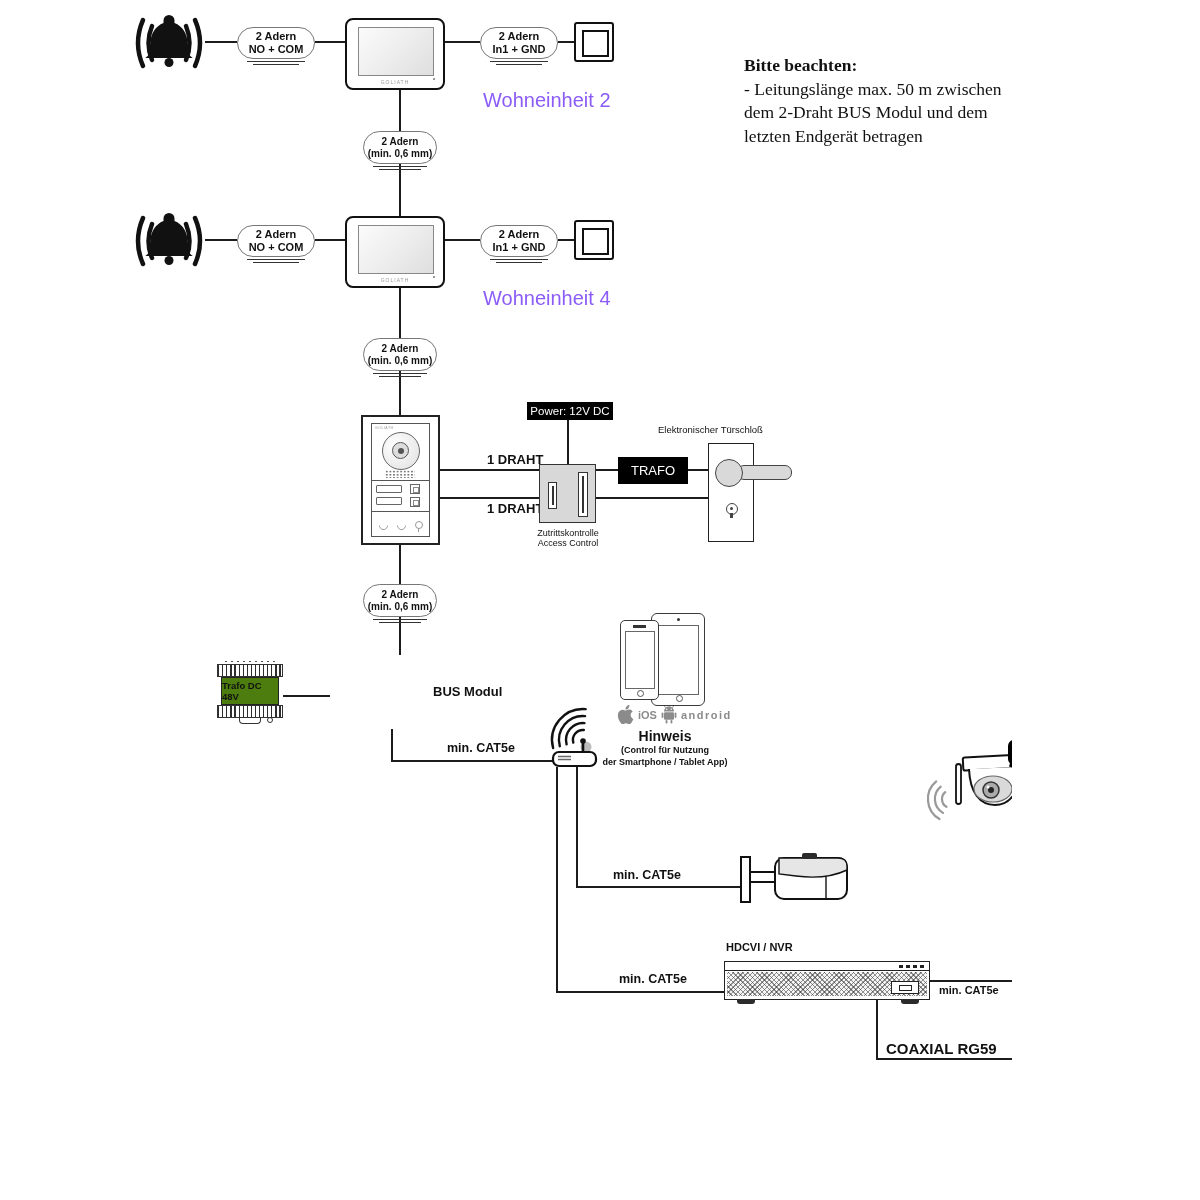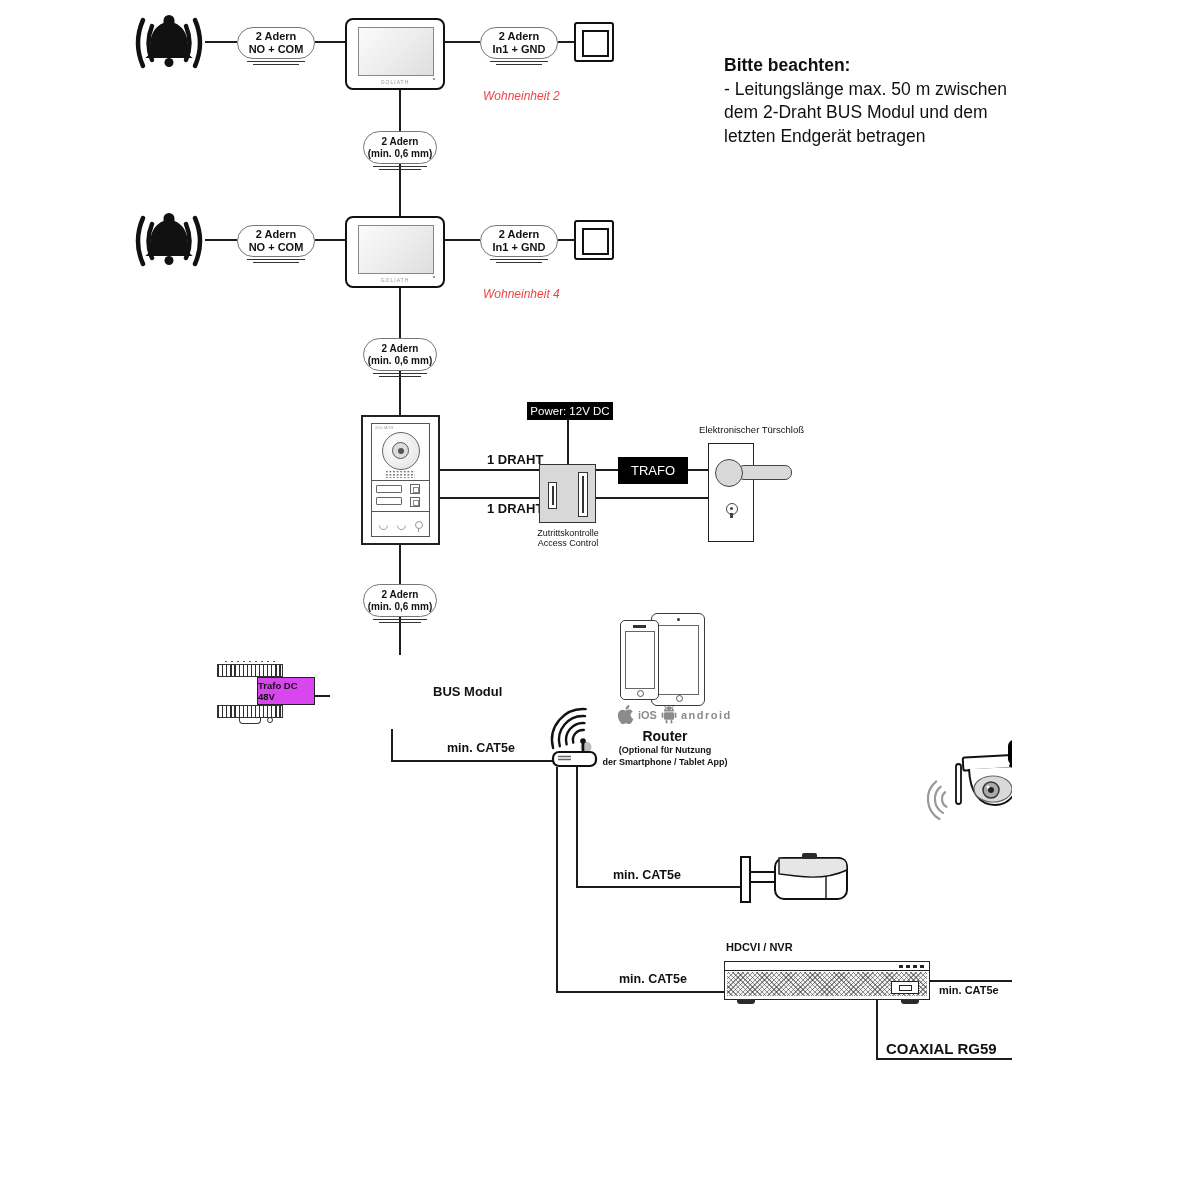--- a/index.html
+++ b/index.html
@@ -18,21 +18,21 @@
   
   .monitor{position:absolute;width:100px;height:72px;border:2.2px solid #111;border-radius:8px;background:#fff;box-sizing:border-box;z-index:2;}
   .mon-screen{position:absolute;left:11px;top:7px;width:74px;height:47px;border:1px solid #888;
               background:linear-gradient(135deg,#fbfbfb 0%,#ececec 55%,#dedede 100%);}
   .mon-brand{position:absolute;left:0;right:0;bottom:3px;text-align:center;font-size:5px;color:#999;letter-spacing:1px;}
   .mon-dot{position:absolute;right:8px;bottom:8px;width:2px;height:2px;background:#777;border-radius:50%;}
   
   .fbtn{position:absolute;width:40px;height:40px;border:2.6px solid #111;border-radius:3px;background:#fff;box-sizing:border-box;z-index:2;}
   .fbtn .inner{position:absolute;left:6px;top:6px;width:23px;height:23px;border:2px solid #111;background:#fff;}
   
-  .unit-label{position:absolute;font-size:12px;color:#ef4444;font-style:italic;}
+  .unit-label{position:absolute;font-size:20px;color:#8b5cf6;}
   .lbl{position:absolute;white-space:nowrap;}
   .b{font-weight:bold;}
   .prelines{white-space:pre-line;}
   
   .ds{position:absolute;left:361px;top:415px;width:79px;height:130px;border:2px solid #222;background:#fff;box-sizing:border-box;z-index:2;}
   .ds-in{position:absolute;left:8px;top:6px;width:59px;height:114px;border:1.2px solid #555;box-sizing:border-box;}
   .ds-s1{position:absolute;left:0;top:0;width:100%;height:57px;border-bottom:1.2px solid #555;box-sizing:border-box;}
   .ds-brand{position:absolute;left:3px;top:2px;font-size:3.5px;color:#999;letter-spacing:.5px;}
   .ds-camo{position:absolute;left:10px;top:8px;width:36px;height:36px;border:1.2px solid #666;border-radius:50%;
            background:radial-gradient(circle at 35% 35%,#fff 0%,#e6e6e6 80%);}
@@ -62,22 +62,22 @@
   .lock-knob{position:absolute;left:715px;top:459px;width:26px;height:26px;background:#d9d9d9;border:1.6px solid #444;border-radius:50%;z-index:4;}
   .lock-key{position:absolute;left:726px;top:503px;width:10px;height:10px;border:1.6px solid #444;border-radius:50%;z-index:3;}
   .lock-key::before{content:"";position:absolute;left:3px;top:2.5px;width:3px;height:3px;background:#444;border-radius:50%;}
   .lock-key::after{content:"";position:absolute;left:3.2px;top:9px;width:2.6px;height:5px;background:#444;}
   
   .trafo{position:absolute;left:217px;top:659px;width:66px;height:70px;z-index:2;}
   .trafo-vents{position:absolute;left:6px;top:0;width:52px;height:5px;
         background-image:radial-gradient(#555 1px,transparent 1.3px);background-size:6px 5px;}
   .trafo-ridge{position:absolute;left:0;width:66px;height:13px;border:1.2px solid #333;box-sizing:border-box;
         background:repeating-linear-gradient(90deg,#2e2e2e 0 1.2px,#fff 1.2px 4.1px);}
-  .trafo-label{position:absolute;left:4px;top:18px;width:58px;height:28px;border:1.5px solid #222;background:#d946ef;
-        display:flex;align-items:center;justify-content:center;font-weight:bold;font-size:9.5px;box-sizing:border-box;margin-left:36px;}
+  .trafo-label{position:absolute;left:4px;top:18px;width:58px;height:28px;border:1.5px solid #222;background:#4d7c0f;
+        display:flex;align-items:center;justify-content:center;font-weight:bold;font-size:9.5px;box-sizing:border-box;}
   .trafo-tab{position:absolute;left:22px;top:58px;width:20px;height:6px;border:1.2px solid #333;border-top:none;border-radius:0 0 4px 4px;}
   .trafo-dot{position:absolute;left:50px;top:58px;width:4px;height:4px;border:1px solid #333;border-radius:50%;}
   
   .bus{position:absolute;left:330px;top:654px;width:93px;height:75px;border:1.7px solid #222;border-radius:8px;background:#fff;box-sizing:border-box;z-index:2;}
   .bus-screw{position:absolute;width:6px;height:6px;border:1px solid #555;border-radius:50%;}
   .bus-up{position:absolute;left:16px;top:1.5px;font-size:5.5px;color:#444;letter-spacing:1px;}
   .bus-strip{position:absolute;left:8px;width:74px;border:1.1px solid #444;border-radius:2px;box-sizing:border-box;background:#fff;}
   .bus-ticks{position:absolute;left:5px;top:5px;width:24px;height:7px;
         background-image:repeating-linear-gradient(90deg,#444 0 1.2px,transparent 1.2px 5px);}
   .bus-port{position:absolute;right:8px;top:4px;width:12px;height:7px;border:1.2px solid #333;border-radius:2px;}
@@ -107,21 +107,21 @@
   .nvr-top{position:absolute;left:0;top:0;right:0;height:8px;border-bottom:1.1px solid #222;}
   .nvr-led{position:absolute;top:2.5px;width:4px;height:3px;background:#222;}
   .nvr-mesh{position:absolute;left:2px;right:2px;top:10px;bottom:3px;
      background-image:repeating-linear-gradient(45deg,rgba(40,40,40,.5) 0 1px,transparent 1px 3.4px),
                       repeating-linear-gradient(-45deg,rgba(40,40,40,.5) 0 1px,transparent 1px 3.4px);
      background-color:#f5f5f5;}
   .nvr-usb{position:absolute;right:10px;bottom:5px;width:26px;height:11px;background:#fff;border:1.2px solid #222;z-index:2;}
   .nvr-usb::after{content:"";position:absolute;left:7px;top:3px;width:11px;height:4px;border:1px solid #222;}
   .nvr-foot{position:absolute;bottom:-5px;width:18px;height:5px;background:#2b2b2b;border-radius:0 0 3px 3px;}
   
-  .notes{position:absolute;left:724px;top:54px;width:390px;font-size:17.5px;line-height:23.5px;}
+  .notes{position:absolute;left:744px;top:54px;width:390px;font-size:17.5px;line-height:23.5px;font-family:Liberation Serif, serif;}
   .notes h3{margin:0;font-size:17.5px;}
   .notes p{margin:0 0 24px 0;}
   svg{position:absolute;overflow:visible;}
 </style>
 </head>
 <body>
 
 <div id="canvas">
 
   <svg style="left:131px;top:10px" width="76" height="66" viewBox="0 0 76 66">
@@ -245,21 +245,21 @@
   <div class="lbl" style="left:527px;top:528px;width:82px;text-align:center;font-size:9px;white-space:normal">
     <span style="display:block">Zutrittskontrolle</span>
     <span style="display:block">Access Control</span>
   </div>
 
   <i class="wh" style="left:596px;top:469px;width:22px"></i>
   <div class="blackbox" style="left:618px;top:457px;width:70px;height:27px;font-size:13px">TRAFO</div>
   <i class="wh" style="left:688px;top:469px;width:20px"></i>
   <i class="wh" style="left:596px;top:497px;width:112px"></i>
 
-  <div class="lbl" style="left:658px;top:424px;width:146px;text-align:right;font-size:9.5px">Elektronischer Türschloß</div>
+  <div class="lbl" style="left:658px;top:424px;width:146px;text-align:left;font-size:9.5px">Elektronischer Türschloß</div>
   <div class="lock"></div>
   <div class="lock-bar"></div>
   <div class="lock-knob"></div>
   <div class="lock-key"></div>
 
   <div class="trafo">
     <div class="trafo-vents"></div>
     <div class="trafo-ridge" style="top:5px"></div>
     <div class="trafo-label">Trafo DC 48V</div>
     <div class="trafo-ridge" style="top:46px"></div>
@@ -308,22 +308,22 @@
     <line x1="11.5" y1="2.6" x2="12.6" y2="0.9" stroke="#8b8b8b" stroke-width="1"></line>
     <circle cx="5.7" cy="4.3" r=".7" fill="#fff"></circle>
       <circle cx="10.3" cy="4.3" r=".7" fill="#fff"></circle>
     <rect x="3" y="7.3" width="10" height="7.5" rx="1.2" fill="#8b8b8b"></rect>
     <rect x="0.6" y="7.5" width="1.8" height="5.5" rx=".9" fill="#8b8b8b"></rect>
     <rect x="13.6" y="7.5" width="1.8" height="5.5" rx=".9" fill="#8b8b8b"></rect>
     <rect x="4.6" y="15" width="1.9" height="3.4" rx=".9" fill="#8b8b8b"></rect>
     <rect x="9.5" y="15" width="1.9" height="3.4" rx=".9" fill="#8b8b8b"></rect>
   </svg>
   <div class="os-txt" style="left:681px;top:709px;letter-spacing:1.5px">android</div>
-  <div class="lbl" style="left:595px;top:728px;width:140px;text-align:center;font-size:14px;font-weight:bold">Router</div>
-  <div class="lbl prelines" style="left:580px;top:745px;width:170px;text-align:center;font-size:9px;font-weight:bold;line-height:1.3;white-space:pre-line">(Optional für Nutzung
+  <div class="lbl" style="left:595px;top:728px;width:140px;text-align:center;font-size:14px;font-weight:bold">Hinweis</div>
+  <div class="lbl prelines" style="left:580px;top:745px;width:170px;text-align:center;font-size:9px;font-weight:bold;line-height:1.3;white-space:pre-line">(Control für Nutzung
 der Smartphone / Tablet App)</div>
 
   <i class="wv" style="left:556px;top:767px;height:226px"></i>
   <i class="wv" style="left:576px;top:767px;height:121px"></i>
   <i class="wh" style="left:576px;top:886px;width:170px"></i>
   <div class="lbl" style="left:613px;top:868px;font-size:12.5px;font-weight:bold">min. CAT5e</div>
   <i class="wh" style="left:556px;top:991px;width:168px"></i>
   <div class="lbl" style="left:619px;top:972px;font-size:12.5px;font-weight:bold">min. CAT5e</div>
 
   <svg style="left:925px;top:737px" width="140" height="95" viewBox="0 0 140 95">

